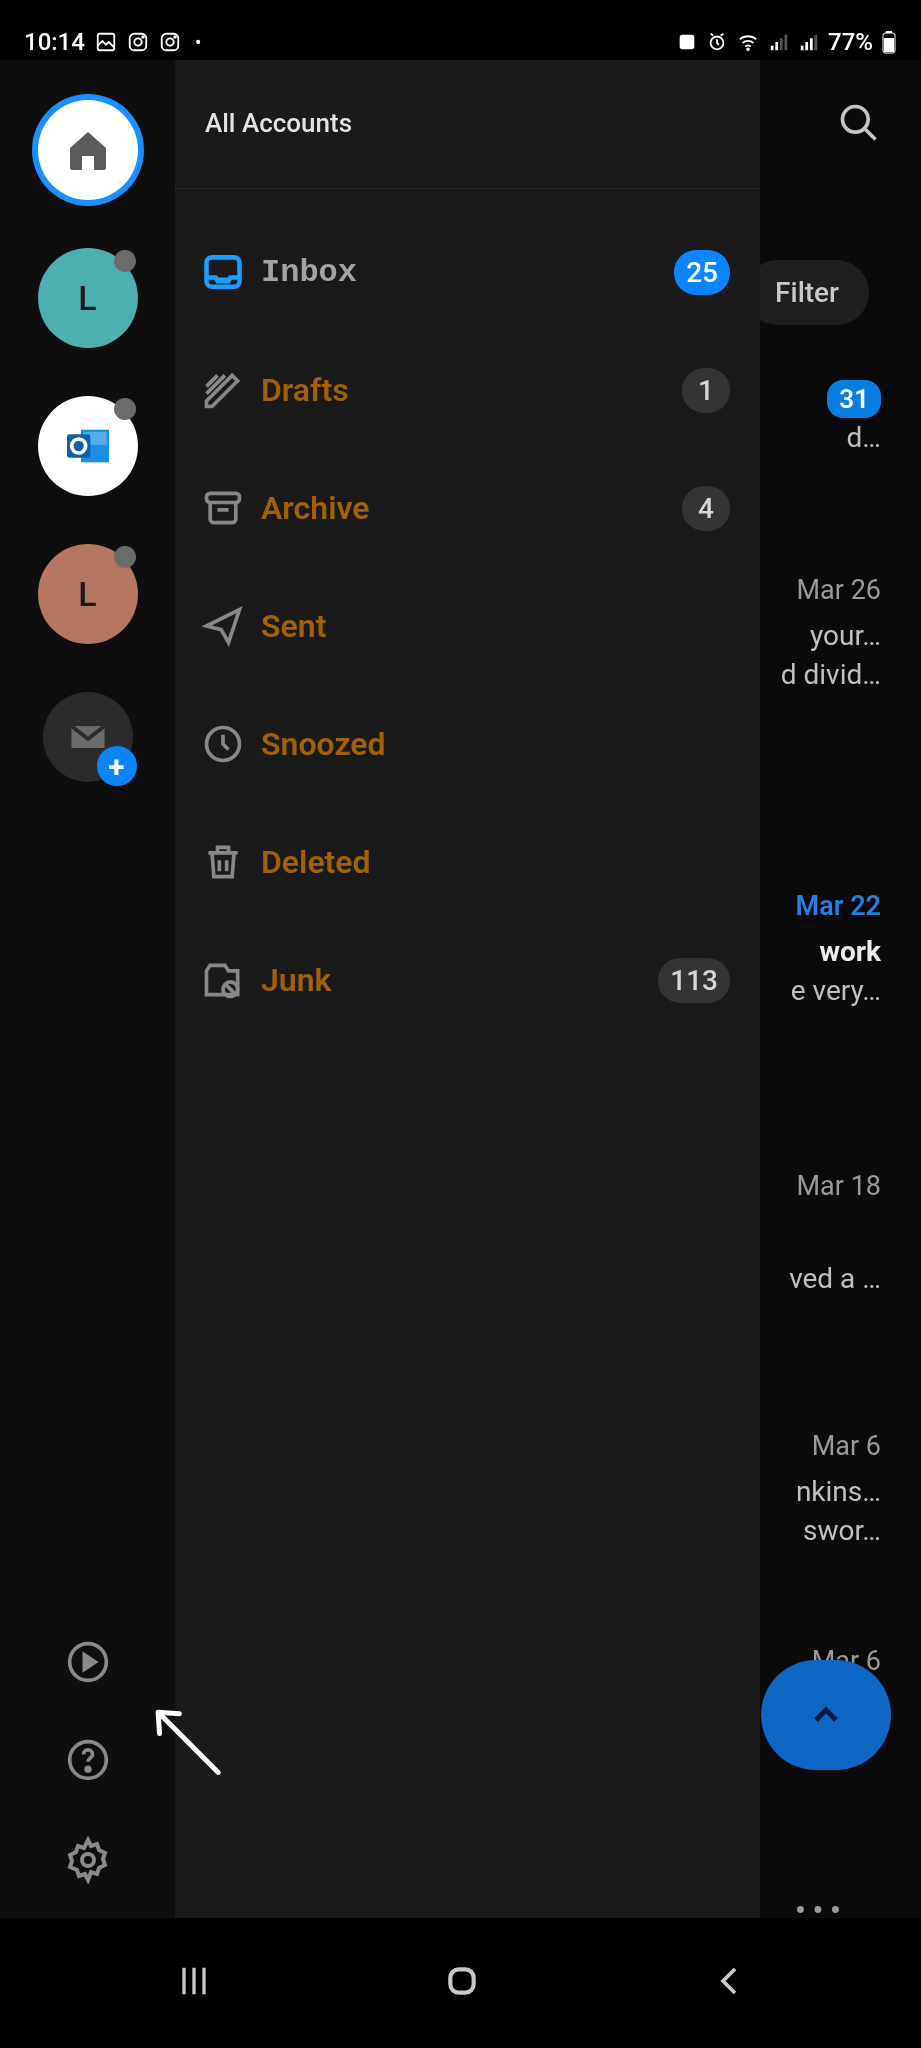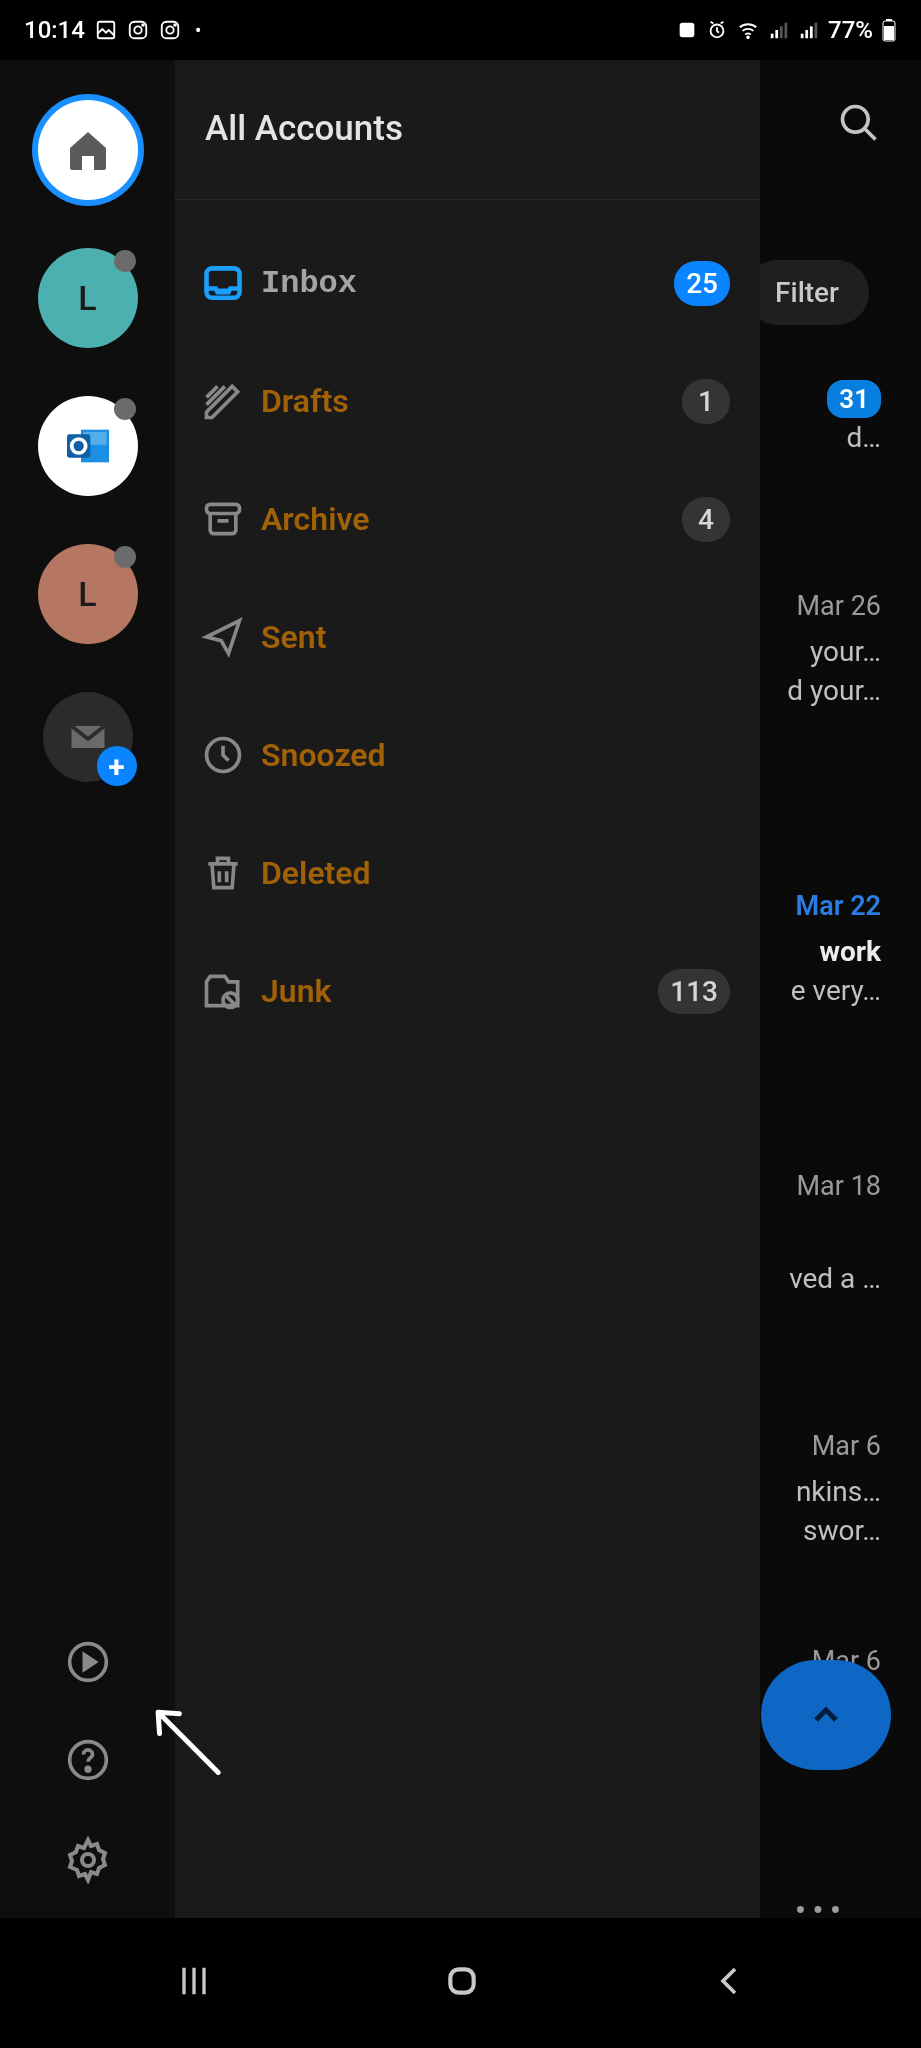--- a/index.html
+++ b/index.html
@@ -1,20 +1,20 @@
 <!DOCTYPE html>
 <html><head>
 <meta charset="utf-8">
 <style>
   * { margin: 0; padding: 0; box-sizing: border-box; }
   html, body { width: 921px; height: 2048px; background: #000; font-family: -apple-system, Roboto, "Segoe UI", sans-serif; color: #e8e8e8; overflow: hidden; }
   .screen { position: relative; width: 921px; height: 2048px; background: #000; }
 
   
-  .status-bar { position: absolute; top: 0; left: 0; right: 0; height: 60px; display: flex; align-items: center; justify-content: space-between; padding: 0 24px; font-size: 24px; font-weight: 500; color: #fff; text-align: right; }
+  .status-bar { position: absolute; top: 12px; left: 0; right: 0; height: 60px; display: flex; align-items: center; justify-content: space-between; padding: 0 24px; font-size: 24px; font-weight: 500; color: #fff; text-align: right; }
   .status-left { display: flex; align-items: center; gap: 10px; }
   .status-right { display: flex; align-items: center; gap: 8px; }
   .status-icon { display: inline-flex; }
 
   
   .bg-list { position: absolute; top: 60px; left: 0; right: 0; bottom: 130px; background: #0a0a0a; }
   .bg-header { height: 130px; display: flex; align-items: center; justify-content: flex-end; padding-right: 40px; }
   .search-icon { color: #b0b0b0; }
   .filter-pill { position: absolute; top: 200px; right: 52px; background: #1f1f1f; color: #c9c9c9; padding: 16px 30px; border-radius: 40px; font-size: 28px; font-weight: 500; }
   .bg-item { position: absolute; right: 40px; color: #bdbdbd; font-size: 28px; text-align: right; max-width: 160px; overflow: hidden; }
@@ -36,21 +36,21 @@
   .rail-dot { position: absolute; top: 2px; right: 2px; width: 22px; height: 22px; border-radius: 50%; background: #6b6b6b; }
   .rail-acc1 { background: #4cb0b0; color:#1a1a1a; font-size:34px; font-weight:500; }
   .rail-outlook { background: #fff; }
   .rail-acc2 { background: #b57762; color:#1a1a1a; font-size:34px; font-weight:500; }
   .rail-addmail { background: #2b2b2b; width:90px; height:90px; }
   .rail-addmail-plus { position:absolute; bottom:-4px; right:-4px; width:40px; height:40px; background:#0a84ff; border-radius:50%; display:flex; align-items:center; justify-content:center; color:#fff; font-size:30px; font-weight:700; }
   .rail-bottom { position:absolute; bottom:30px; left:0; right:0; display:flex; flex-direction:column; align-items:center; gap:50px; }
   .rail-icon { color:#8a8a8a; }
 
   .drawer-main { flex:1; background:#1a1a1a; padding: 0; }
-  .drawer-title { font-size: 35px; font-weight: 500; color: #e4e4e4; padding: 48px 30px 50px; border-bottom: 1px solid #2a2a2a; }
+  .drawer-title { font-size: 26px; font-weight: 500; color: #e4e4e4; padding: 48px 30px 50px; border-bottom: 1px solid #2a2a2a; }
   .folders { padding-top: 24px; }
   .folder { display:flex; align-items:center; height: 118px; padding: 0 30px 0 10px; }
   .folder .ficon { width: 76px; display:flex; justify-content:center; color:#888; }
   .folder .flabel { flex:1; font-size: 32px; font-weight: 600; color:#a16207; }
   .folder .fcount { background:#343434; color:#d6d6d6; min-width:48px; padding:6px 12px; border-radius:22px; text-align:center; font-size:28px; font-weight:500; }
   .folder.active .flabel { color:#a3a3a3;font-family:Liberation Mono, monospace; }
   .folder.active .ficon { color:#1a9fff; }
   .folder.active .fcount { background:#0a84ff; color:#fff; }
 
   
@@ -145,24 +145,24 @@
       </span>
     </div>
     <div class="filter-pill">
       <span>Filter</span>
     </div>
     <div class="badge31"><span>31</span></div>
 
     <div class="bg-item" style="top:355px">
       <div class="line">d…</div>
     </div>
-    <div class="bg-item" style="top:530px">
+    <div class="bg-item" style="top:514px">
       <div class="date">Mar 26</div>
       <div class="line">your…</div>
-      <div class="line">d your…</div>
+      <div class="line">d divid…</div>
     </div>
     <div class="bg-item" style="top:830px">
       <div class="date blue">Mar 22</div>
       <div class="line strong">work</div>
       <div class="line">e very…</div>
     </div>
     <div class="bg-item" style="top:1110px">
       <div class="date">Mar 18</div>
       <div class="line" style="margin-top:60px">ved a …</div>
     </div>

